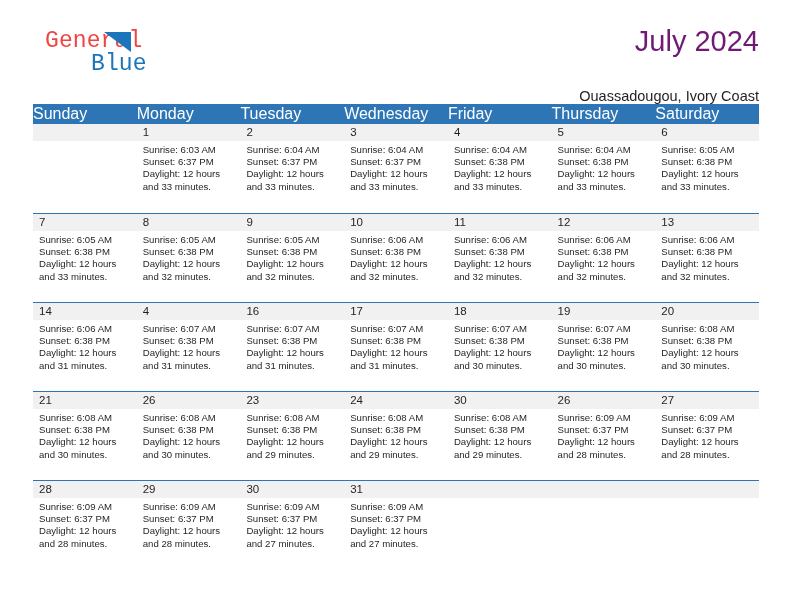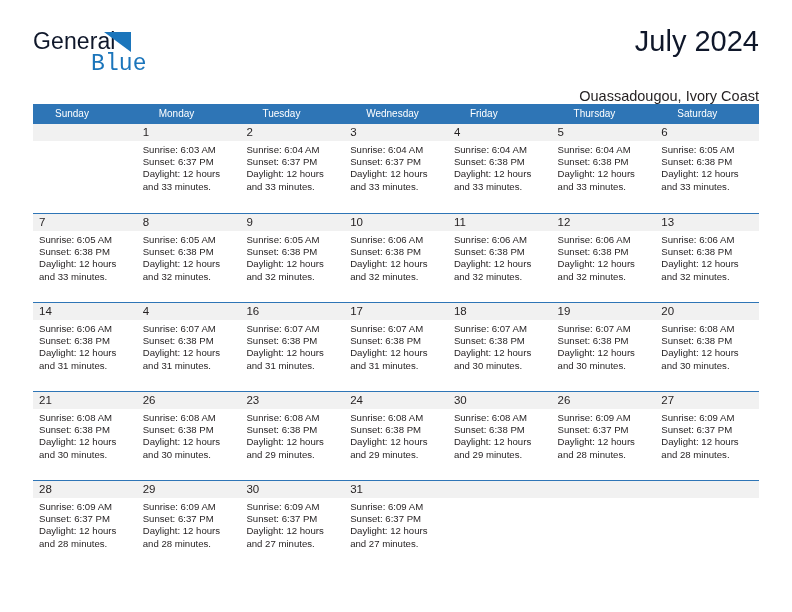--- a/index.html
+++ b/index.html
@@ -32,26 +32,26 @@
   }
   .brand {
     position: absolute;
     left: 0;
     top: 4px;
     width: 240px;
     height: 62px;
   }
   .brand-general {
     position: absolute;
-    left: 0;
+    left: 12px;
     top: 0;
     font-size: 23px;
     letter-spacing: 0.1px;
-    color: #0f172a;
-    font-family: Liberation Sans, sans-serif;
+    color: #ef4444;
+    font-family: Liberation Mono, monospace;
   }
   .brand-tri {
     position: absolute;
     left: 71px;
     top: 4px;
     width: 0;
     height: 0;
     border-top: 20px solid #1b75bb;
     border-left: 27px solid transparent;
   }
@@ -66,21 +66,21 @@
   }
 
   .title-block {
     position: absolute;
     right: 0;
     top: 0;
     text-align: right;
   }
   .cal-title {
     font-size: 29px;
-    color: #0f172a;
+    color: #701a75;
     font-weight: normal;
     line-height: 34px;
     white-space: nowrap;
   }
   .cal-subtitle {
     font-size: 14.5px;
     color: #231f20;
     line-height: 20px;
     margin-top: 28px;
     white-space: nowrap;
@@ -94,23 +94,23 @@
     width: 726px;
   }
   .weekdays {
     display: flex;
     background: #2e75b6;
     height: 20px;
   }
   .weekday {
     flex: 1 1 0;
     color: #ffffff;
-    font-size: 10px;
+    font-size: 16px;
     line-height: 20px;
-    padding-left: 22px;
+    padding-left: 0;
     box-sizing: border-box;
     white-space: nowrap;
   }
   .week {
     display: flex;
     border-top: 1.4px solid #2e75b6;
     height: 89px;
     box-sizing: border-box;
   }
   .week:first-of-type {

